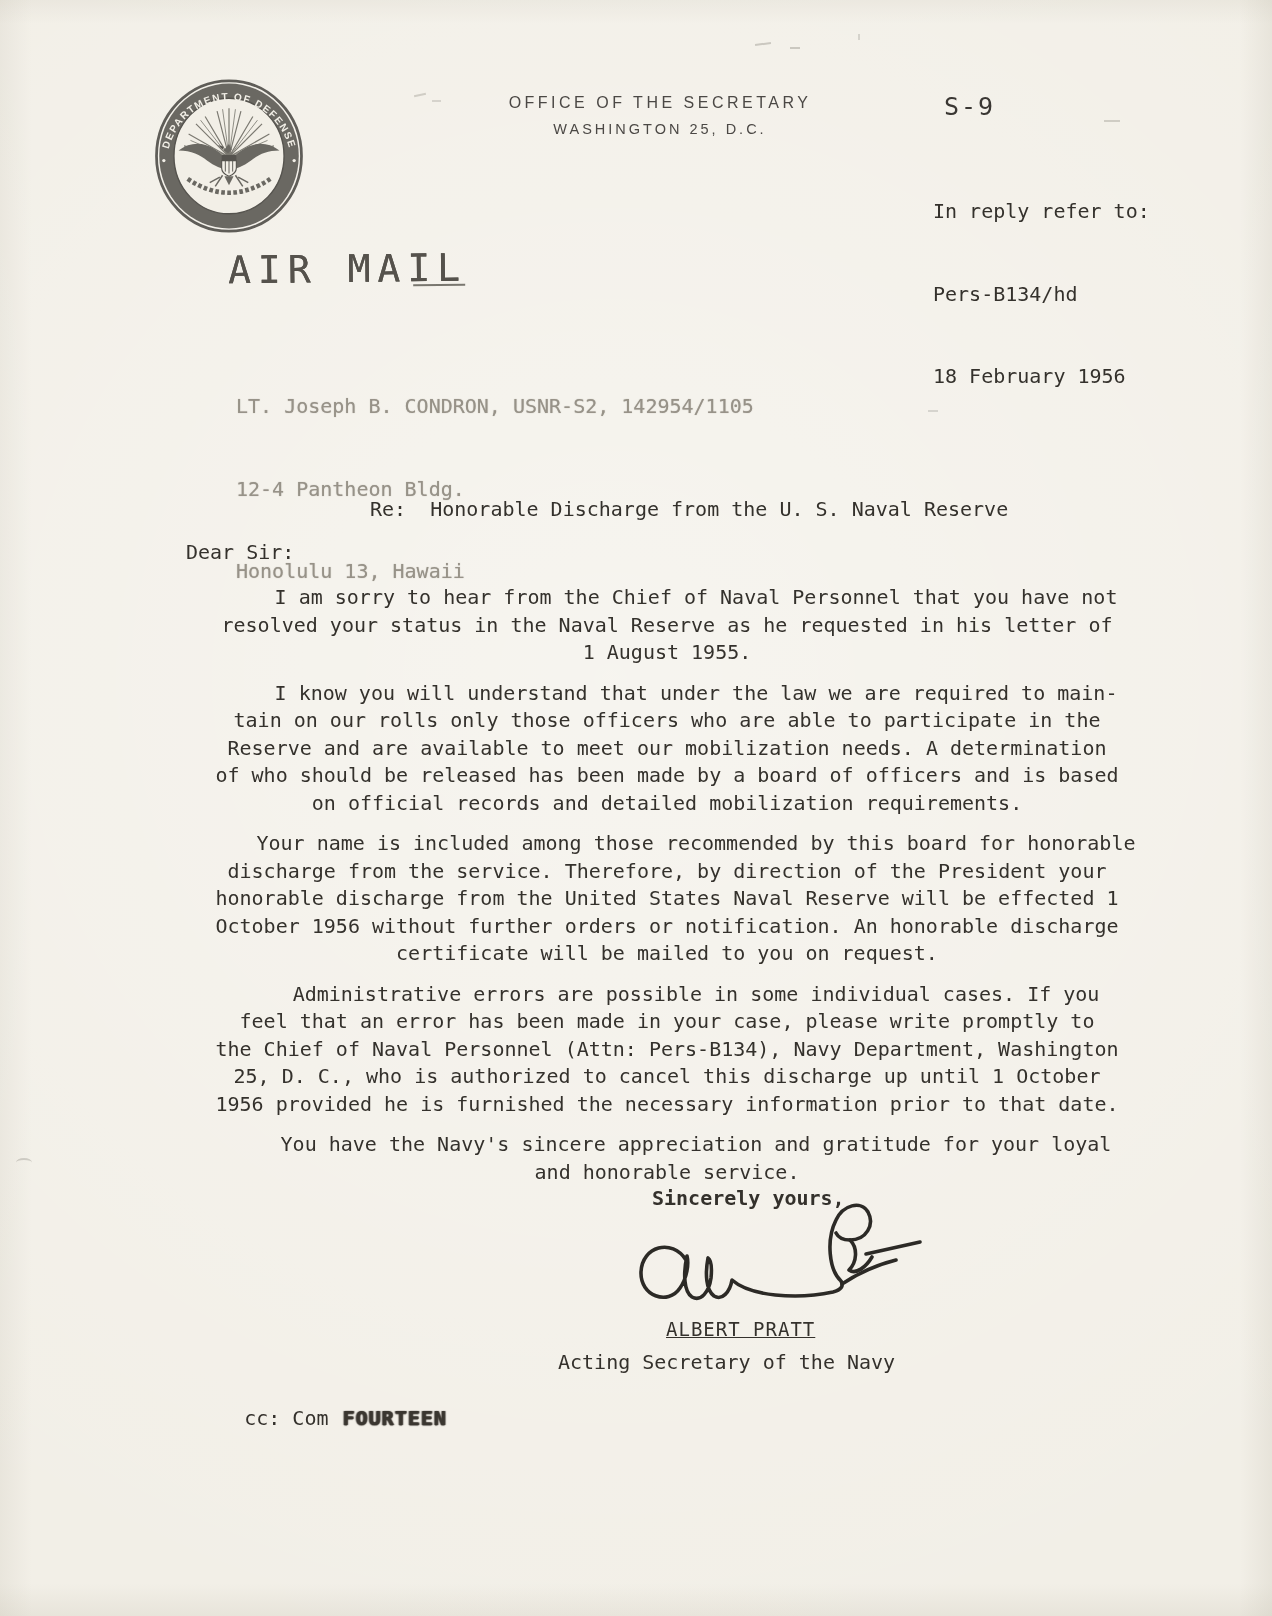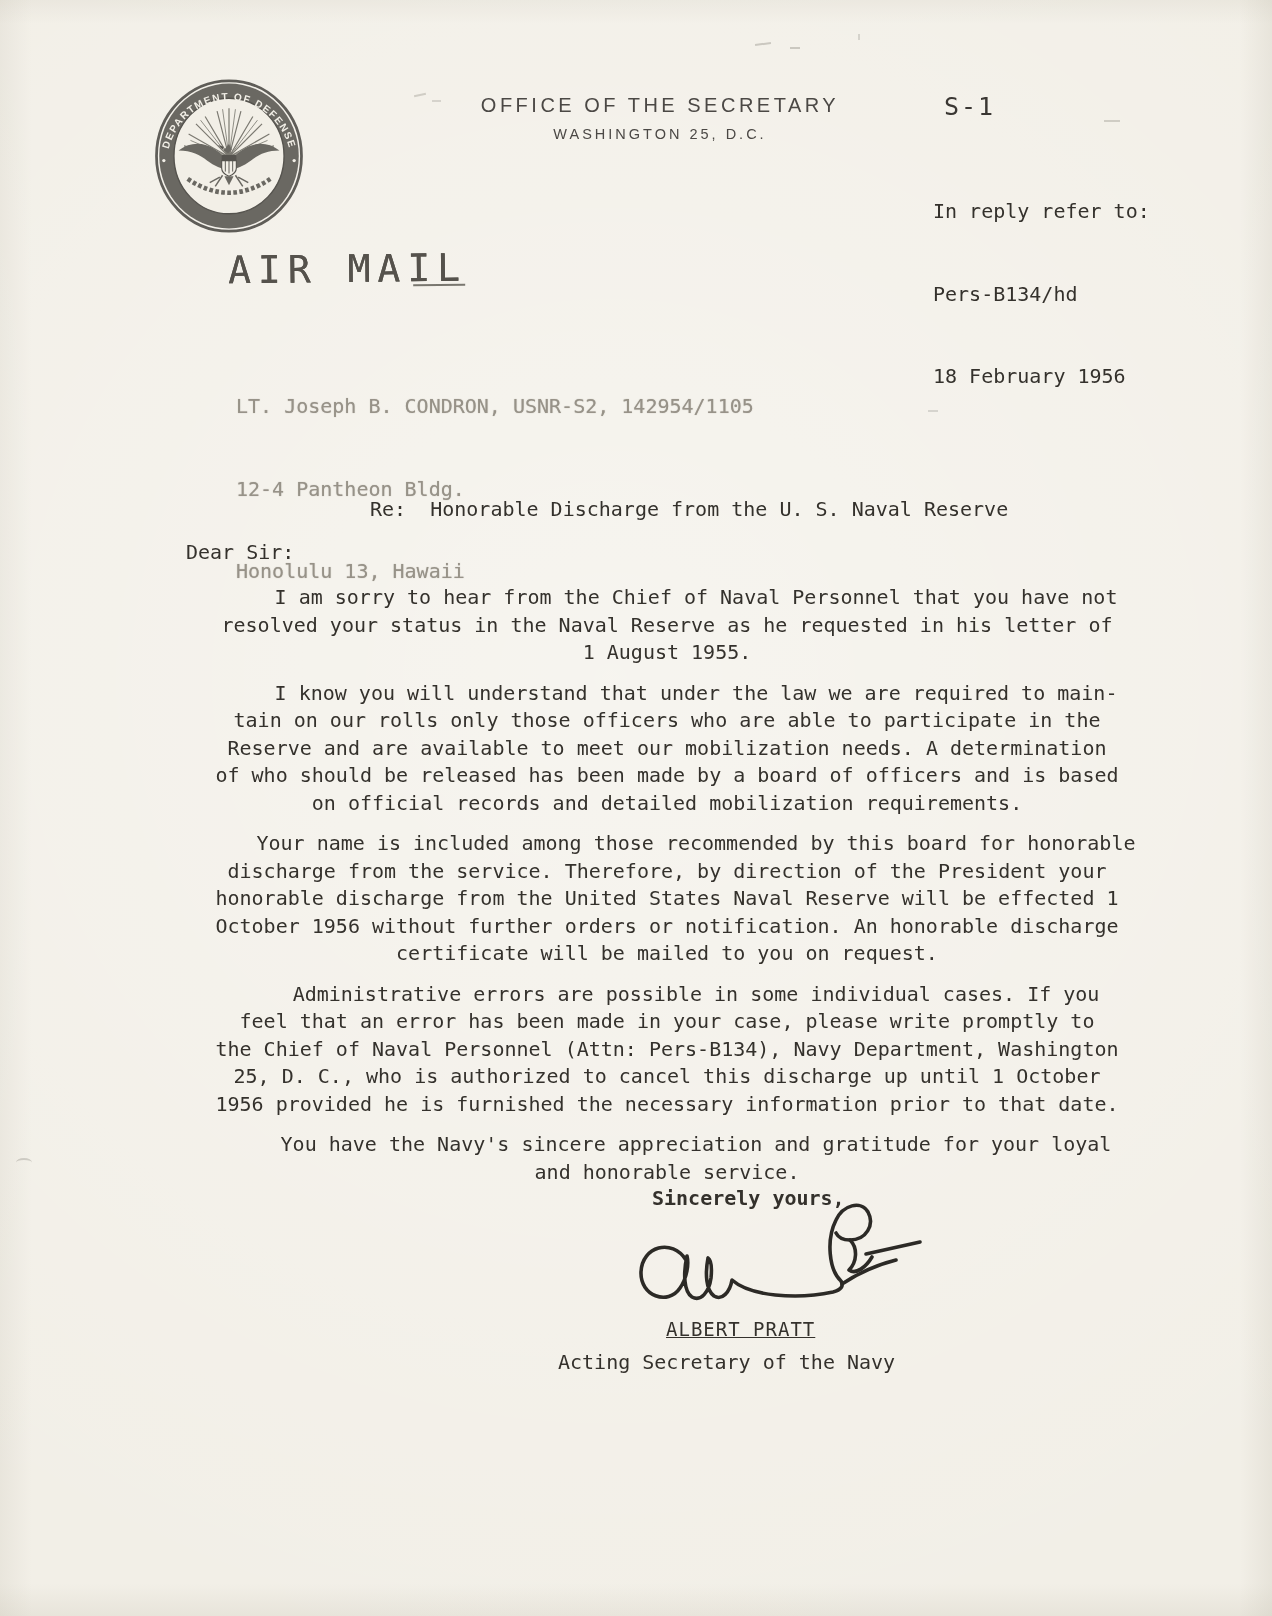--- a/index.html
+++ b/index.html
@@ -22,21 +22,21 @@
       var(--paper);
     overflow:hidden;
     font-family:"DejaVu Sans Mono", monospace;
     color:var(--ink);
   }
   .abs{position:absolute;}
   
   .seal{left:150px;top:78px;width:158px;height:156px;}
   .lh-center{left:400px;top:86px;width:520px;text-align:center;color:var(--ink-light);font-family:"Liberation Sans", sans-serif;}
   .lh-line1{font-size:18px;letter-spacing:4.5px;font-weight:500;}
-  .lh-line2{font-size:20px;letter-spacing:3.5px;margin-top:8px;font-weight:500;}
+  .lh-line2{font-size:16px;letter-spacing:3.5px;margin-top:8px;font-weight:500;}
   .lh-line3{font-size:14.5px;letter-spacing:3px;margin-top:9px;font-weight:500;}
   .file-code{left:944px;top:92px;font-size:25px;letter-spacing:2px;color:#3a3733;}
   .ref-block{left:933px;top:143px;font-size:20px;line-height:27.5px;white-space:pre;}
   
   .airmail{
     left:228px;top:247px;
     font-size:38px;letter-spacing:7px;
     color:#55524c;
     transform:rotate(-.6deg);
     text-shadow:0 0 .6px #55524c;
@@ -120,21 +120,21 @@
     </g>
 
     <path d="M40,110 Q85,140 130,110" stroke="#6a6862" stroke-width="5" fill="none" stroke-dasharray="4 2.6"></path>
   </svg>
 
   <div class="abs lh-center">
     <div class="lh-line2">OFFICE OF THE SECRETARY</div>
     <div class="lh-line3">WASHINGTON 25, D.C.</div>
   </div>
 
-  <div class="abs file-code">S-1</div>
+  <div class="abs file-code">S-9</div>
   <div class="abs ref-block">
     <div>In reply refer to:</div>
     <div>Pers-B134/hd</div>
     <div>18 February 1956</div>
   </div>
 
   <div class="abs airmail">AIR MAIL</div>
 
   <div class="abs recipient">
     <div>LT. Joseph B. CONDRON, USNR-S2, 142954/1105</div>
@@ -191,20 +191,23 @@
                C 230,56 229,70 221,78
                C 228,83 238,75 244,65"></path>
       <path d="M 214,92 C 232,80 252,72 268,68"></path>
       <path d="M 238,62 L 292,50"></path>
     </g>
   </svg>
 
   <div class="abs signer-name">ALBERT PRATT</div>
   <div class="abs signer-title">Acting Secretary of the Navy</div>
 
+  <div class="abs cc-line">
+    <span>cc: Com</span><span class="cc-addressee">FOURTEEN</span>
+  </div>
 
   <div class="abs artifact a1"></div>
   <div class="abs artifact a2"></div>
   <div class="abs artifact a3"></div>
   <div class="abs artifact a4"></div>
   <div class="abs artifact a5"></div>
   <div class="abs a6"></div>
   <div class="abs artifact a7"></div>
   <div class="abs artifact a8"></div>
 

